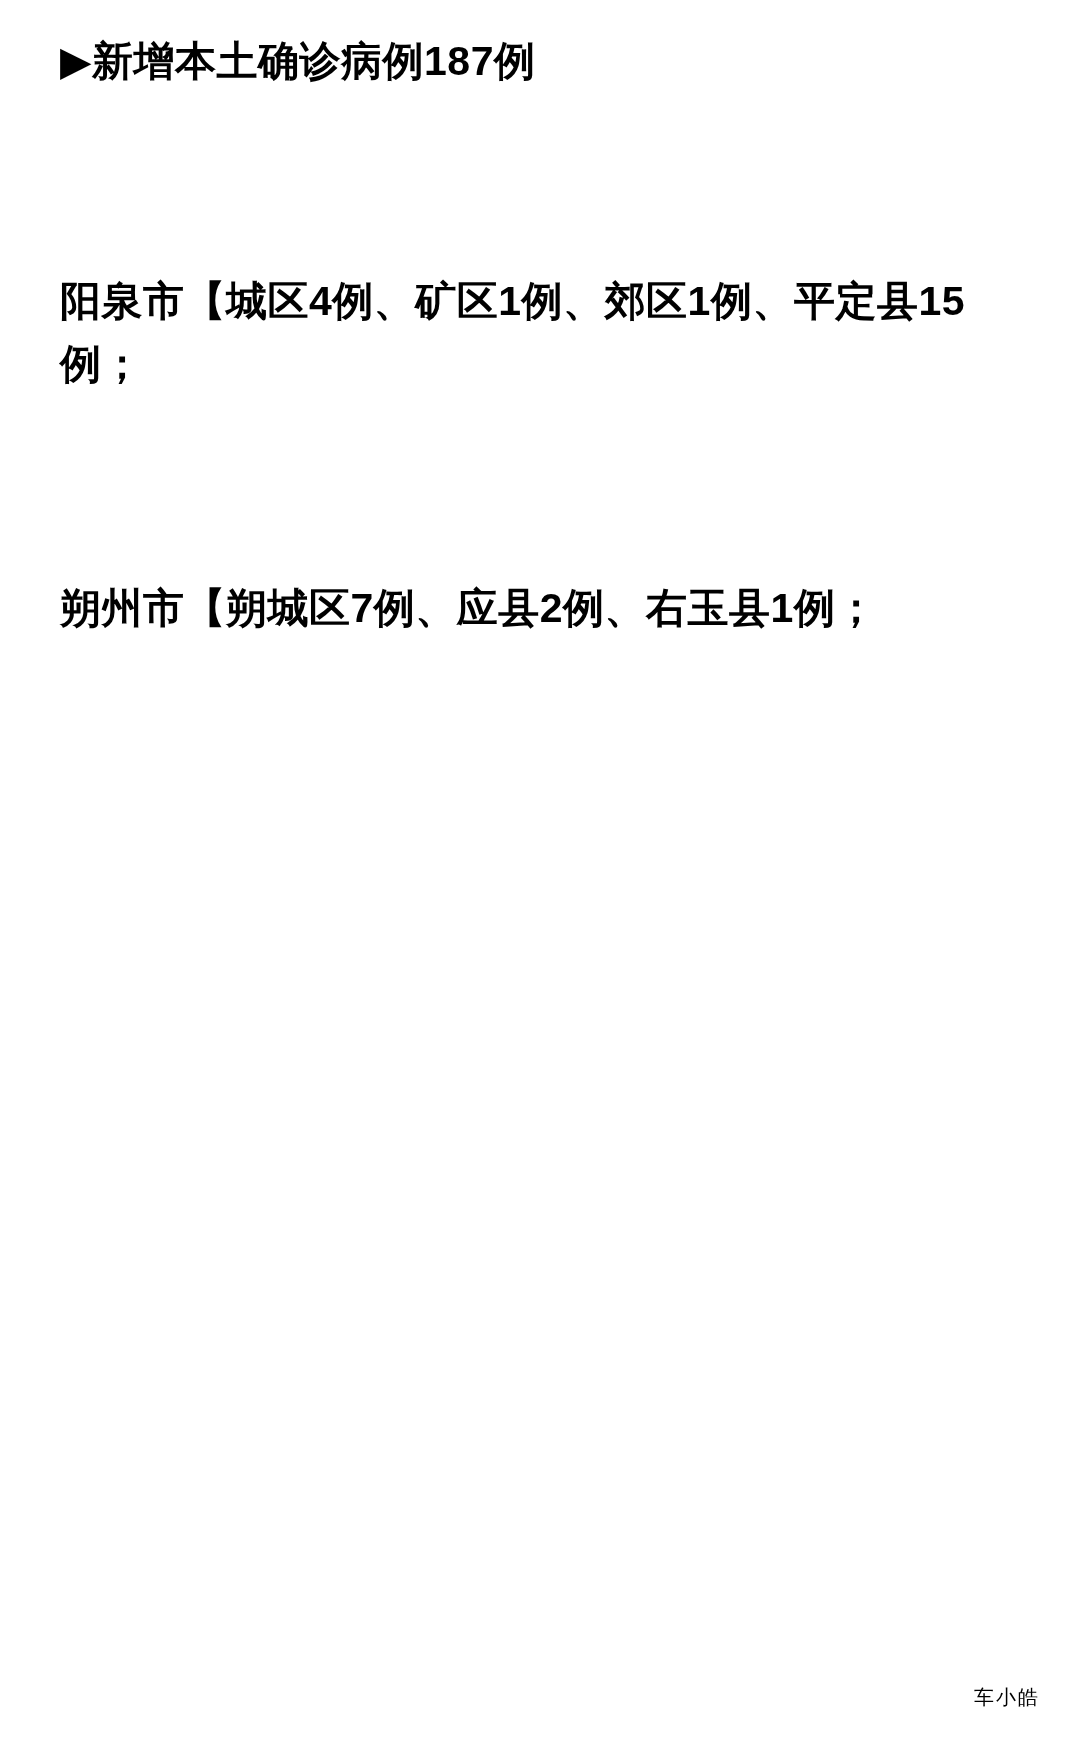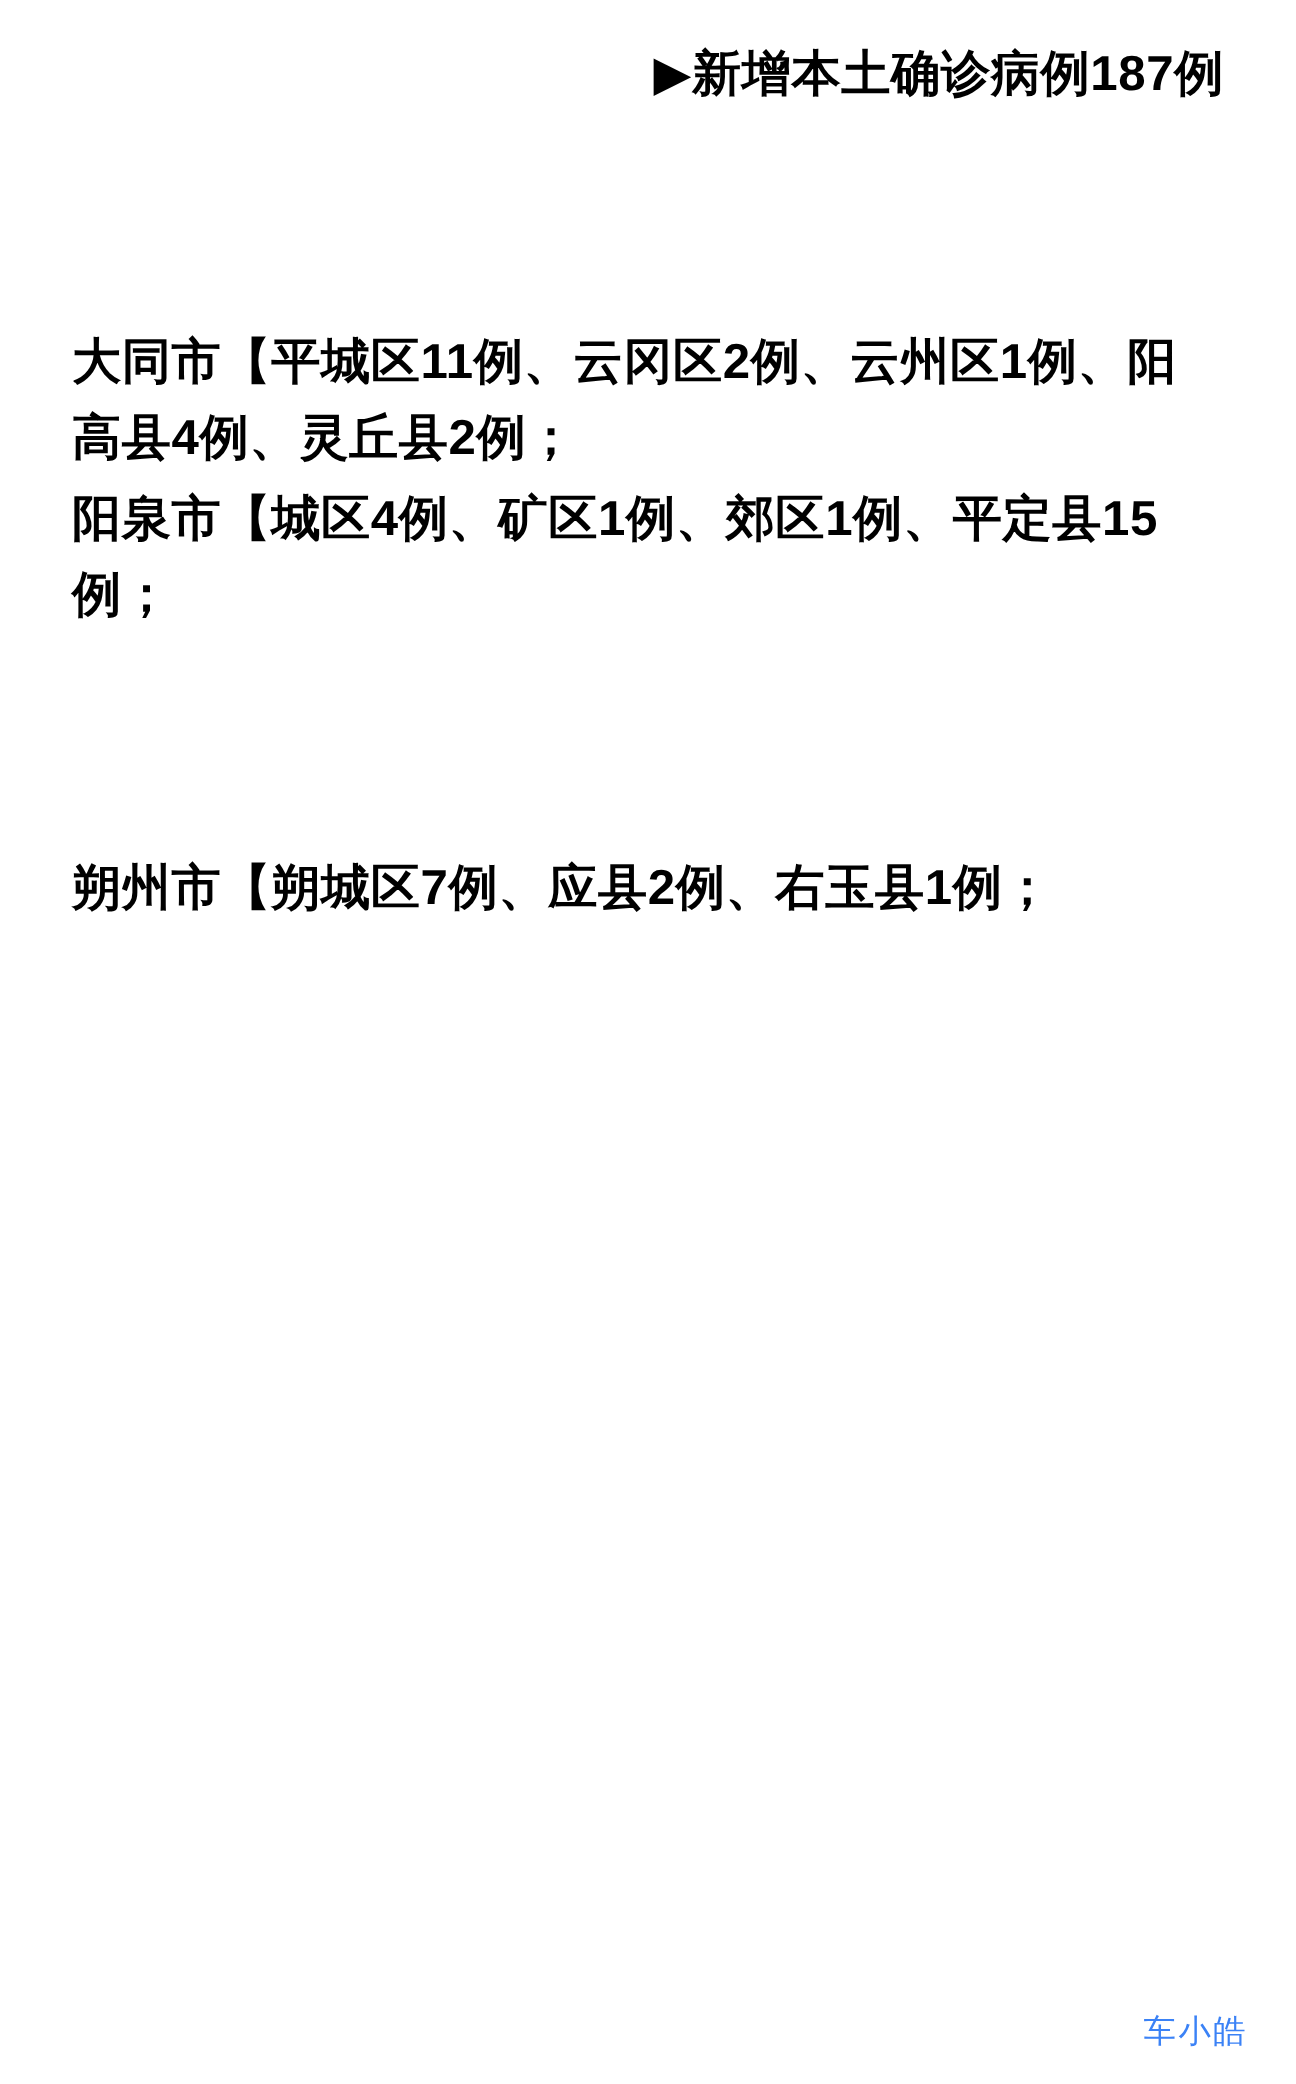--- a/index.html
+++ b/index.html
@@ -33,46 +33,44 @@
     height: 92px;
   }
   .gap-md {
     height: 88px;
   }
   .gap-sm {
     height: 74px;
   }
   .heading {
     margin-bottom: 10px;
-    text-align: right;
   }
   .watermark {
     position: absolute;
     right: 40px;
     bottom: 26px;
-    font-size: 27px;
+    font-size: 20px;
     font-weight: 400;
-    color: #3b82f6;
+    color: #000000;
     letter-spacing: 2px;
   }
 </style>
 </head>
 <body>
 
 <div class="page">
   <div class="doc-body">
 
     <p class="para heading">▶新增本土确诊病例187例</p>
 
     <div class="gap-sm"></div>
 
 
     <div class="gap-lg"></div>
 
-    <p class="para">大同市【平城区11例、云冈区2例、云州区1例、阳高县4例、灵丘县2例；</p>
     <p class="para">阳泉市【城区4例、矿区1例、郊区1例、平定县15例；</p>
 
     <div class="gap-md"></div>
 
 
     <div class="gap-md"></div>
 
     <p class="para">朔州市【朔城区7例、应县2例、右玉县1例；</p>
 
     <div class="gap-md"></div>

